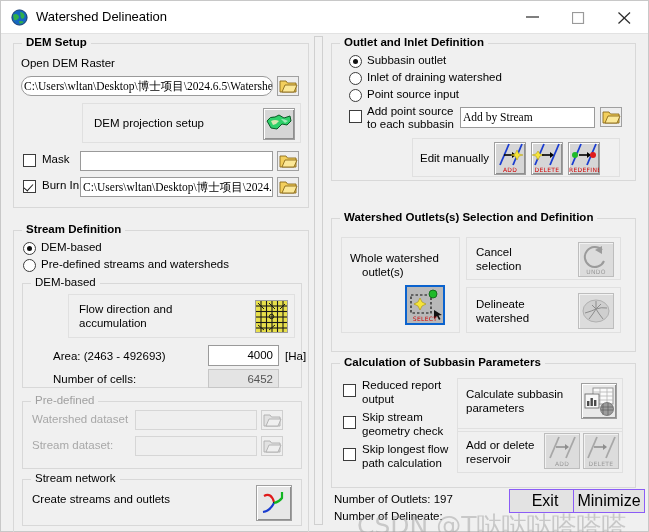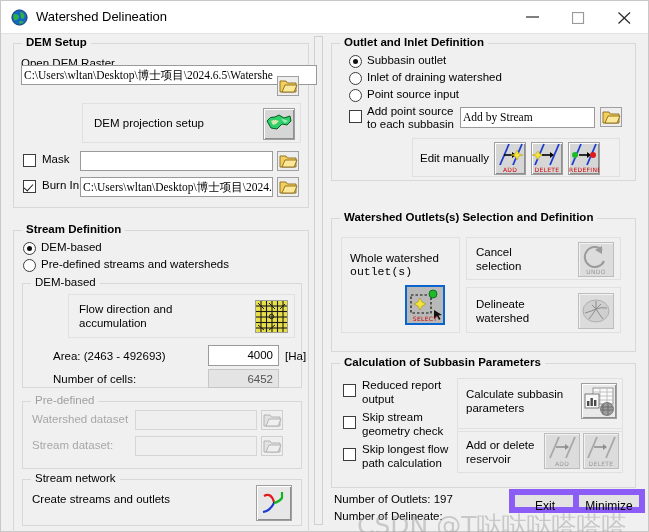--- a/index.html
+++ b/index.html
@@ -163,23 +163,23 @@
   .iconbtn.sel {
     border: 2px solid #0b63ce;
     box-shadow: none;
   }
   .iconbtn.dis { background: #dcdcdc; border-color: #bdbdbd; box-shadow: inset 1px 1px 0 #f2f2f2; }
 
   
   .pbtn {
     position: absolute;
     background: #e3e3e3;
-    border: 6px solid #8b5cf6;
+    border: 1px solid #8b5cf6;
     text-align: center;
-    font-size: 12px;
+    font-size: 16px;
     line-height: 22px;
     cursor: default;
   }
 
   .wm {
     position: absolute;
     color: rgba(150,150,150,0.45);
     font-size: 25px;
     white-space: nowrap;
     pointer-events: none;
@@ -230,21 +230,21 @@
 
   <div class="client">
 
     <div class="divider"></div>
 
     <div class="gb" style="left:12px; top:9px; width:296px; height:165px;">
       <span class="gb-title">DEM Setup</span>
 
       <span class="lbl" style="left:7px; top:13px;">Open DEM Raster</span>
 
-      <div class="tinput" style="left:7px; top:21px; width:296px; height:20px;">C:\Users\wltan\Desktop\博士项目\2024.6.5\Watershe</div>
+      <div class="tinput" style="left:7px; top:32px; width:252px; height:20px;border-radius:10px;">C:\Users\wltan\Desktop\博士项目\2024.6.5\Watershe</div>
       <div class="folderbtn" style="left:263px; top:32px;">
         <svg width="19" height="15" viewBox="0 0 19 15" style="position:absolute;left:1px;top:2px;">
           <path d="M1 3 L1 13 L17 13 L17 4 L8.5 4 L7 2 L1 2 Z" fill="#f3cf5d" stroke="#8a6a1a" stroke-width="0.9"></path>
           <path d="M3 13 L6 6 L18 6 L15 13 Z" fill="#fbe898" stroke="#8a6a1a" stroke-width="0.9"></path>
         </svg>
       </div>
 
       <div class="tile" style="left:68px; top:59px; width:219px; height:40px;">
         <span class="lbl" style="left:11px; top:13px;">DEM projection setup</span>
         <div class="iconbtn" style="right:5px; top:4px; width:32px; height:32px;">
@@ -425,21 +425,21 @@
           <span class="cap">REDEFINE</span>
         </div>
       </div>
     </div>
 
     <div class="gb" style="left:330px; top:184px; width:305px; height:134px;">
       <span class="gb-title">Watershed Outlets(s) Selection and Definition</span>
 
       <div class="tile" style="left:9px; top:18px; width:119px; height:96px;">
         <span class="lbl two-line" style="left:8px; top:13px;">Whole watershed</span>
-        <span class="lbl two-line" style="left:8px; top:27px;font-family:Liberation Mono, monospace;">outlet(s)</span>
+        <span class="lbl two-line" style="left:20px; top:27px;">outlet(s)</span>
         <div class="iconbtn sel" style="left:63px; top:47px; width:40px; height:40px;">
           <svg width="36" height="36" viewBox="0 0 36 36" style="position:absolute;left:0;top:0;">
             <rect width="36" height="36" fill="#b9b9b9"></rect>
             <rect x="4" y="8" width="20" height="18" fill="none" stroke="#111" stroke-width="1.2" stroke-dasharray="2.5,2"></rect>
             <polygon points="13,11 15,15 19,17 15,19 13,23 11,19 7,17 11,15" fill="#f6e43a" stroke="#a8930a" stroke-width="0.6"></polygon>
             <circle cx="26" cy="7" r="4" fill="#1fba2a" stroke="#0a5d12" stroke-width="0.8"></circle>
             <path d="M27 23 L27 32 L30 29 L32 33 L33.5 32 L31.5 28.5 L35 28 Z" fill="#111"></path>
           </svg>
           <span class="cap">SELECT</span>
         </div>

